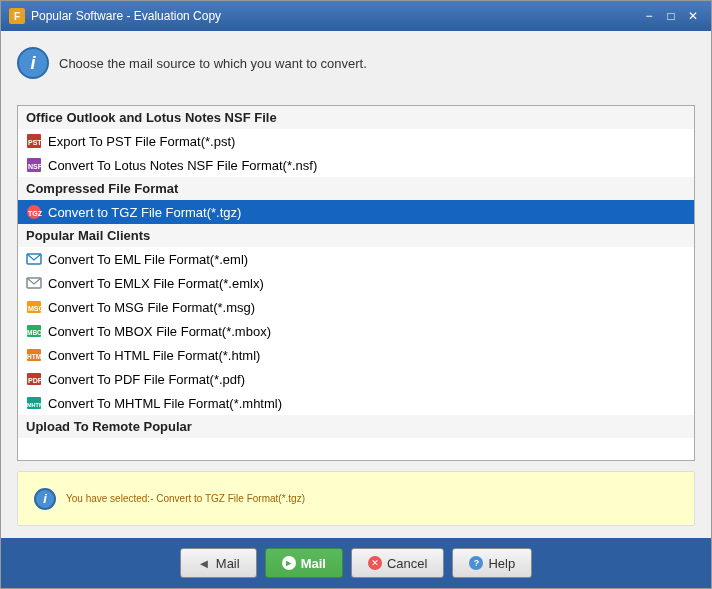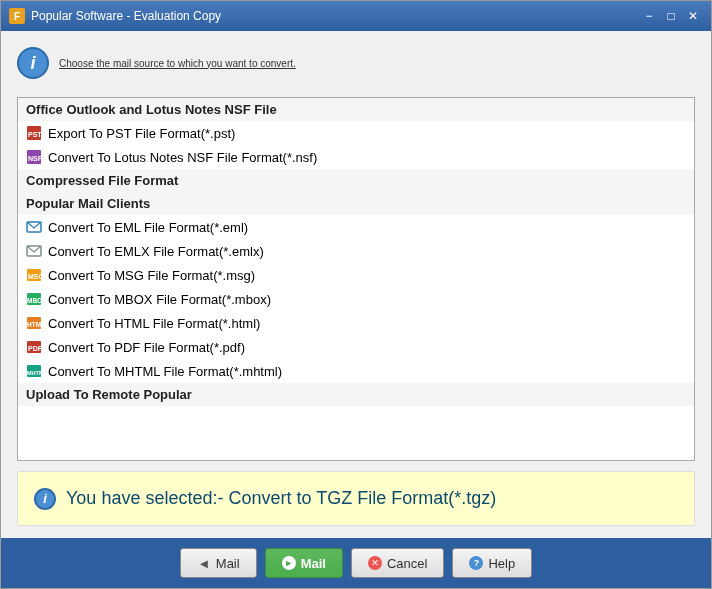--- a/index.html
+++ b/index.html
@@ -93,31 +93,31 @@
       align-items: center;
       justify-content: center;
       font-size: 18px;
       font-weight: bold;
       font-style: italic;
       flex-shrink: 0;
       border: 2px solid #2d6aaa;
     }
 
     .header-text {
-      font-size: 10px;
+      font-size: 13px;
       color: #333;
-      text-decoration: underline;
     }
 
     .list-container {
       flex: 1;
       border: 1px solid #aaa;
       background: white;
       overflow-y: scroll;
       min-height: 0;
+      margin-top: 8px;
     }
 
     .list-item {
       padding: 4px 8px;
       display: flex;
       align-items: center;
       gap: 6px;
       cursor: pointer;
       border-bottom: none;
     }
@@ -164,22 +164,22 @@
       align-items: center;
       justify-content: center;
       font-size: 13px;
       font-weight: bold;
       font-style: italic;
       flex-shrink: 0;
       border: 2px solid #2d6aaa;
     }
 
     .selection-text {
-      font-size: 18px;
-      color: #0c4a6e;
+      font-size: 10px;
+      color: #a16207;
     }
 
     .bottom-bar {
       background: #2d5fa0;
       height: 50px;
       display: flex;
       align-items: center;
       justify-content: center;
       gap: 8px;
       flex-shrink: 0;
@@ -276,20 +276,29 @@
               <text x="2" y="12" font-size="7" fill="white" font-weight="bold">NSF</text>
             </svg>
         </span>
         <span>Convert To Lotus Notes NSF File Format(*.nsf)</span>
       </div>
 
       <div class="list-item header-item">
         <span>Compressed File Format</span>
       </div>
 
+      <div class="list-item selected">
+        <span class="item-icon">
+          <svg class="svg-icon" viewBox="0 0 16 16">
+              <circle cx="8" cy="8" r="7" fill="#e55"></circle>
+              <text x="2" y="12" font-size="7" fill="white" font-weight="bold">TGZ</text>
+            </svg>
+        </span>
+        <span>Convert to TGZ File Format(*.tgz)</span>
+      </div>
 
       <div class="list-item header-item">
         <span>Popular Mail Clients</span>
       </div>
 
       <div class="list-item">
         <span class="item-icon">
           <svg class="svg-icon" viewBox="0 0 16 16">
               <rect x="1" y="3" width="14" height="10" rx="1" fill="none" stroke="#2980b9" stroke-width="1.5"></rect>
               <polyline points="1,3 8,9 15,3" fill="none" stroke="#2980b9" stroke-width="1.2"></polyline>

